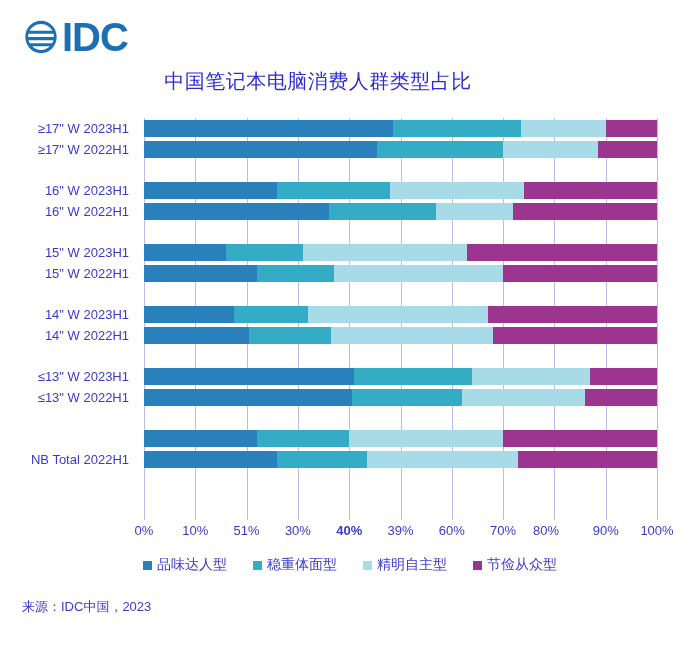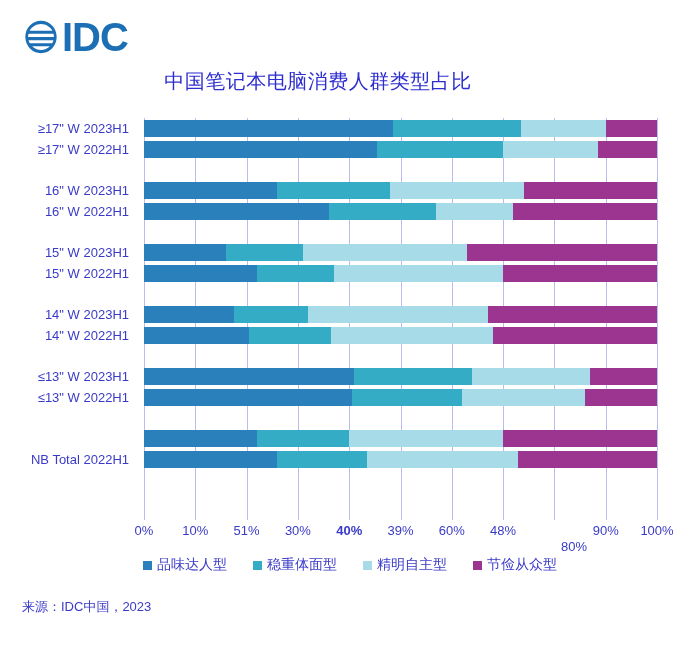--- a/index.html
+++ b/index.html
@@ -258,22 +258,22 @@
   </div>
 
   <div id="xlabels">
       <div class="xlabel" style="left: 0px;">0%</div>
       <div class="xlabel" style="left: 51.3px;">10%</div>
       <div class="xlabel" style="left: 102.6px;">51%</div>
       <div class="xlabel" style="left: 153.9px;">30%</div>
       <div class="xlabel" style="left: 205.2px; font-weight: bold;">40%</div>
       <div class="xlabel" style="left: 256.5px;">39%</div>
       <div class="xlabel" style="left: 307.8px;">60%</div>
-      <div class="xlabel" style="left: 359.1px;">48%</div>
-      <div class="xlabel" style="left: 430px; margin-top: 16px;">80%</div>
+      <div class="xlabel" style="left: 359.1px;">70%</div>
+      <div class="xlabel" style="left: 402px;">80%</div>
       <div class="xlabel" style="left: 461.7px;">90%</div>
       <div class="xlabel" style="left: 513px;">100%</div>
     </div>
 
   <div id="legend">
       <div class="legend-item">
         <span class="legend-swatch" style="background: rgb(41, 128, 186);"></span>
         <span>品味达人型</span>
       </div>
       <div class="legend-item">

